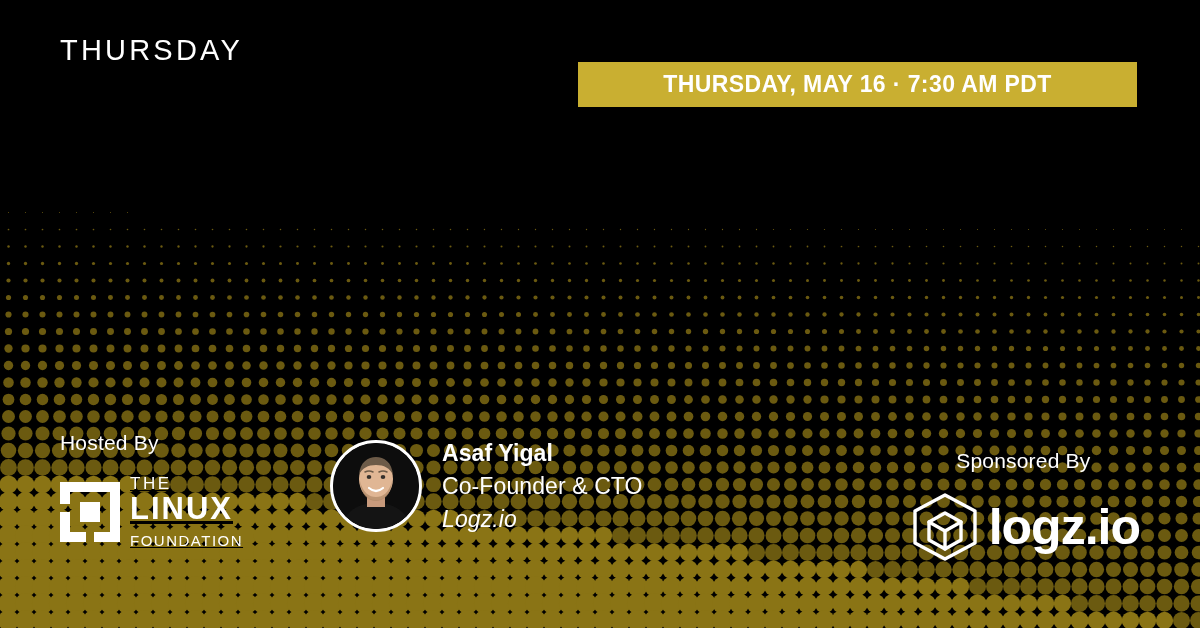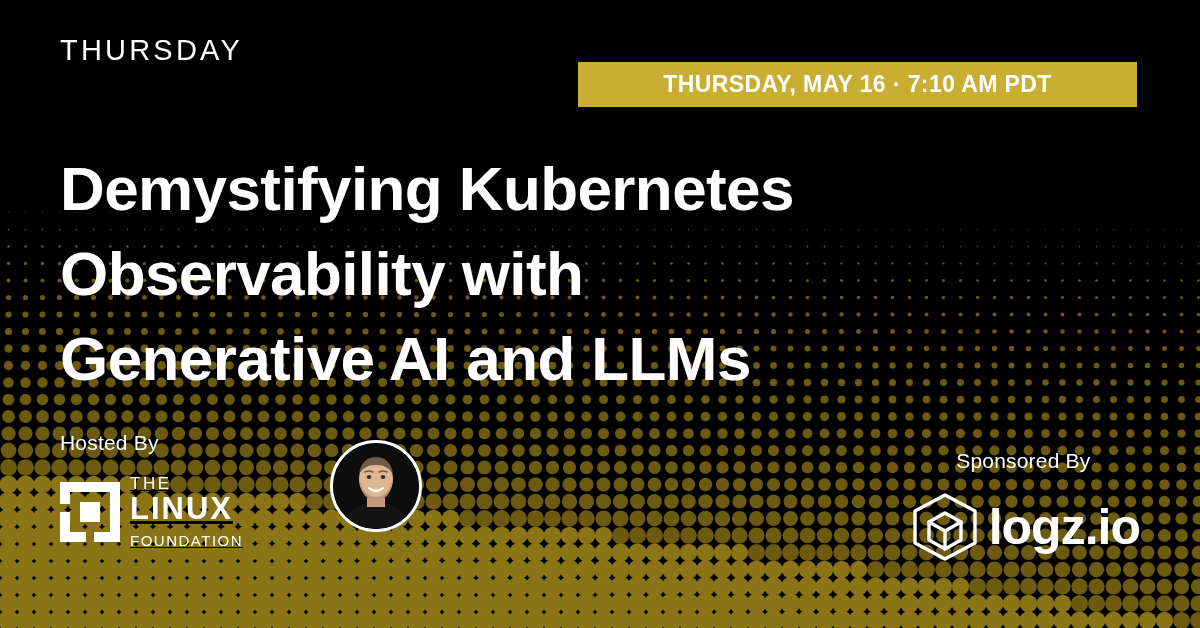--- a/index.html
+++ b/index.html
@@ -1949,28 +1949,23 @@
         <circle cx="1164.5" cy="637.5" r="9.10" fill="#8A7415"></circle>
         <circle cx="1181.5" cy="637.5" r="9.01" fill="#8A7415"></circle>
         <circle cx="1198.5" cy="637.5" r="8.92" fill="#8A7415"></circle>
         <circle cx="1215.5" cy="637.5" r="8.84" fill="#8A7415"></circle>
       </svg>
   </div>
 
   <div class="eyebrow">THURSDAY</div>
 
   <div class="date-banner">
-    <span class="date-text">THURSDAY, MAY 16 · 7:10 AM PDT</span>
+    <span class="date-text">THURSDAY, MAY 16 · 7:30 AM PDT</span>
   </div>
 
-  <div class="title">
-    <span class="ln">Demystifying Kubernetes</span>
-    <span class="ln">Observability with</span>
-    <span class="ln">Generative AI and LLMs</span>
-  </div>
 
   <div class="bottom">
 
     <div class="hosted">
       <div class="small-label">Hosted By</div>
       <div class="lf-logo">
         <svg class="lf-mark" viewBox="0 0 60 60" aria-hidden="true">
 
           <path fill="#ffffff" d="M0,0 H60 V60 H34 V50 H50 V10 H10 V22 H0 Z"></path>
           <path fill="#ffffff" d="M0,30 H10 V50 H26 V60 H0 Z"></path>
@@ -2009,20 +2004,25 @@
             <ellipse cx="36" cy="34" rx="2.3" ry="1.9" fill="#35302c"></ellipse>
             <ellipse cx="50" cy="34" rx="2.3" ry="1.9" fill="#35302c"></ellipse>
 
             <path d="M32,29 q4,-2 8,0" stroke="#6d5b48" stroke-width="1.6" fill="none" stroke-linecap="round"></path>
             <path d="M46,29 q4,-2 8,0" stroke="#6d5b48" stroke-width="1.6" fill="none" stroke-linecap="round"></path>
 
             <path d="M36,45 q7,6 14,0" stroke="#ffffff" stroke-width="2.2" fill="none" stroke-linecap="round"></path>
           </g>
         </svg>
       </div>
+      <div class="speaker-text">
+        <div class="sp-name">Asaf Yigal</div>
+        <div class="sp-role">Co-Founder &amp; CTO</div>
+        <div class="sp-company">Logz.io</div>
+      </div>
     </div>
 
     <div class="sponsor">
       <div class="small-label">Sponsored By</div>
       <div class="logz-logo">
         <svg class="logz-mark" viewBox="0 0 76 72" aria-hidden="true">
           <g fill="none" stroke="#ffffff" stroke-width="3.4" stroke-linejoin="round" stroke-linecap="round">
 
             <path d="M38,4 L68,20 L68,52 L38,68 L8,52 L8,20 Z"></path>
 

